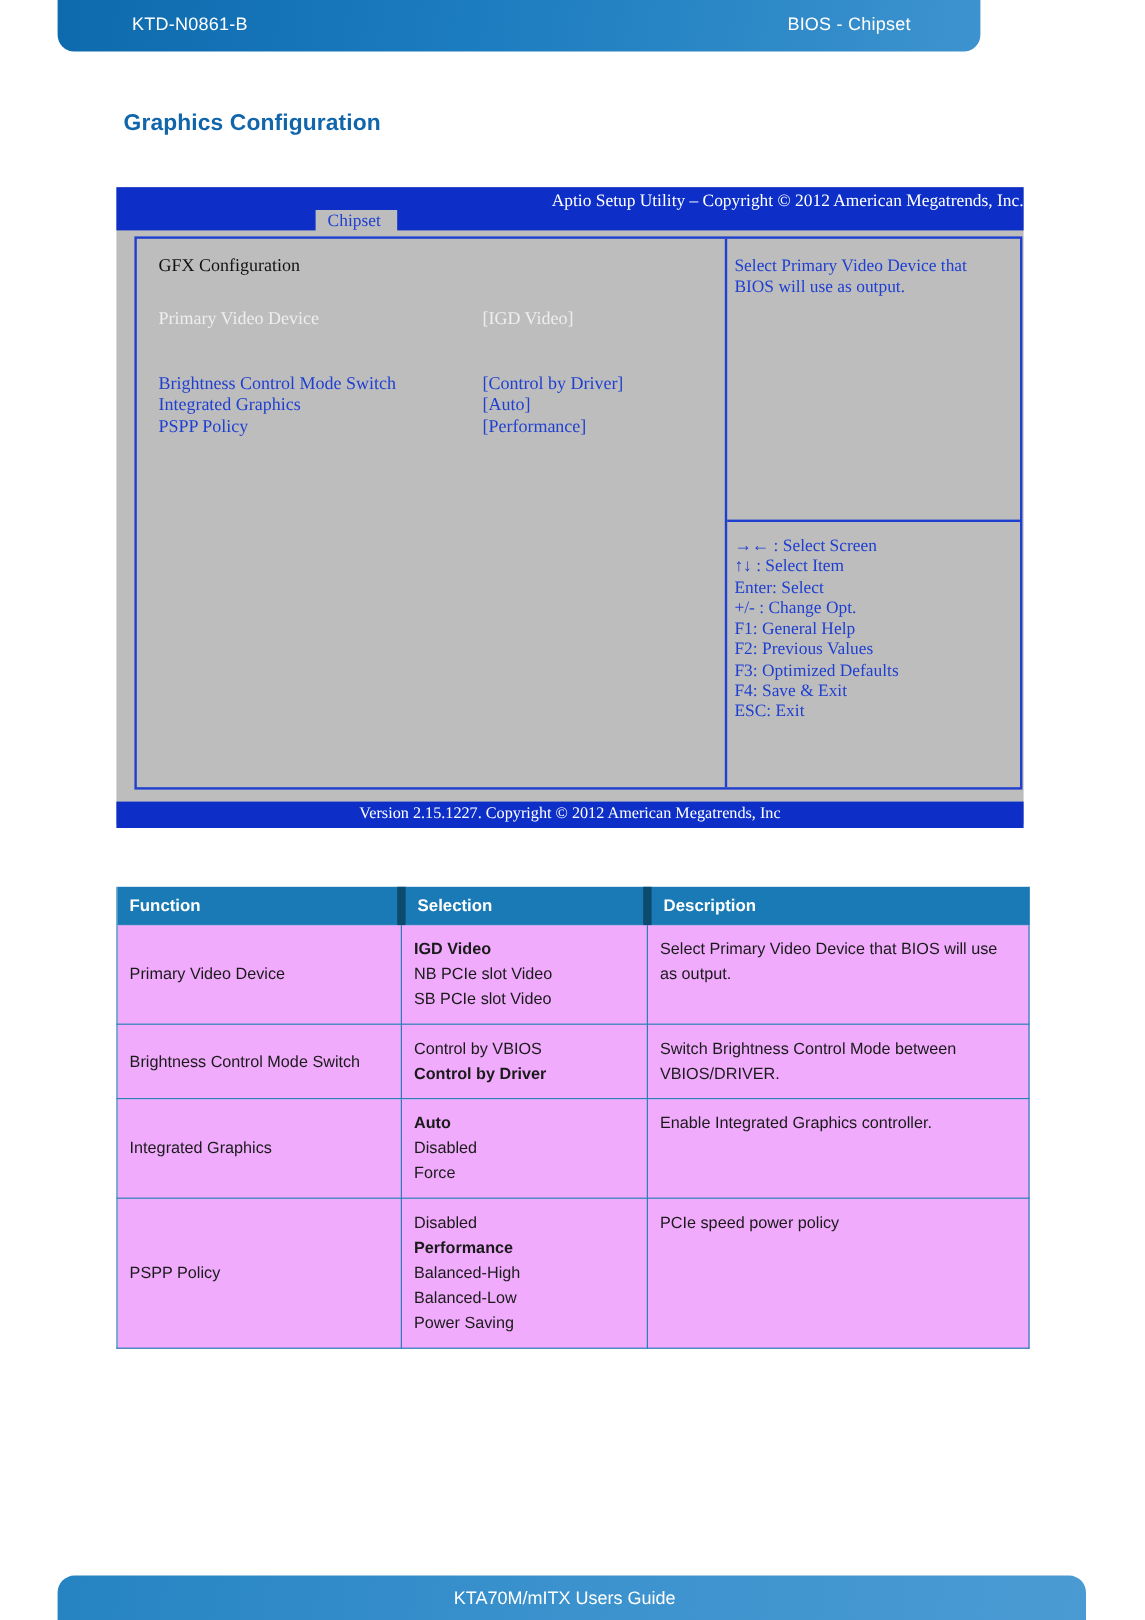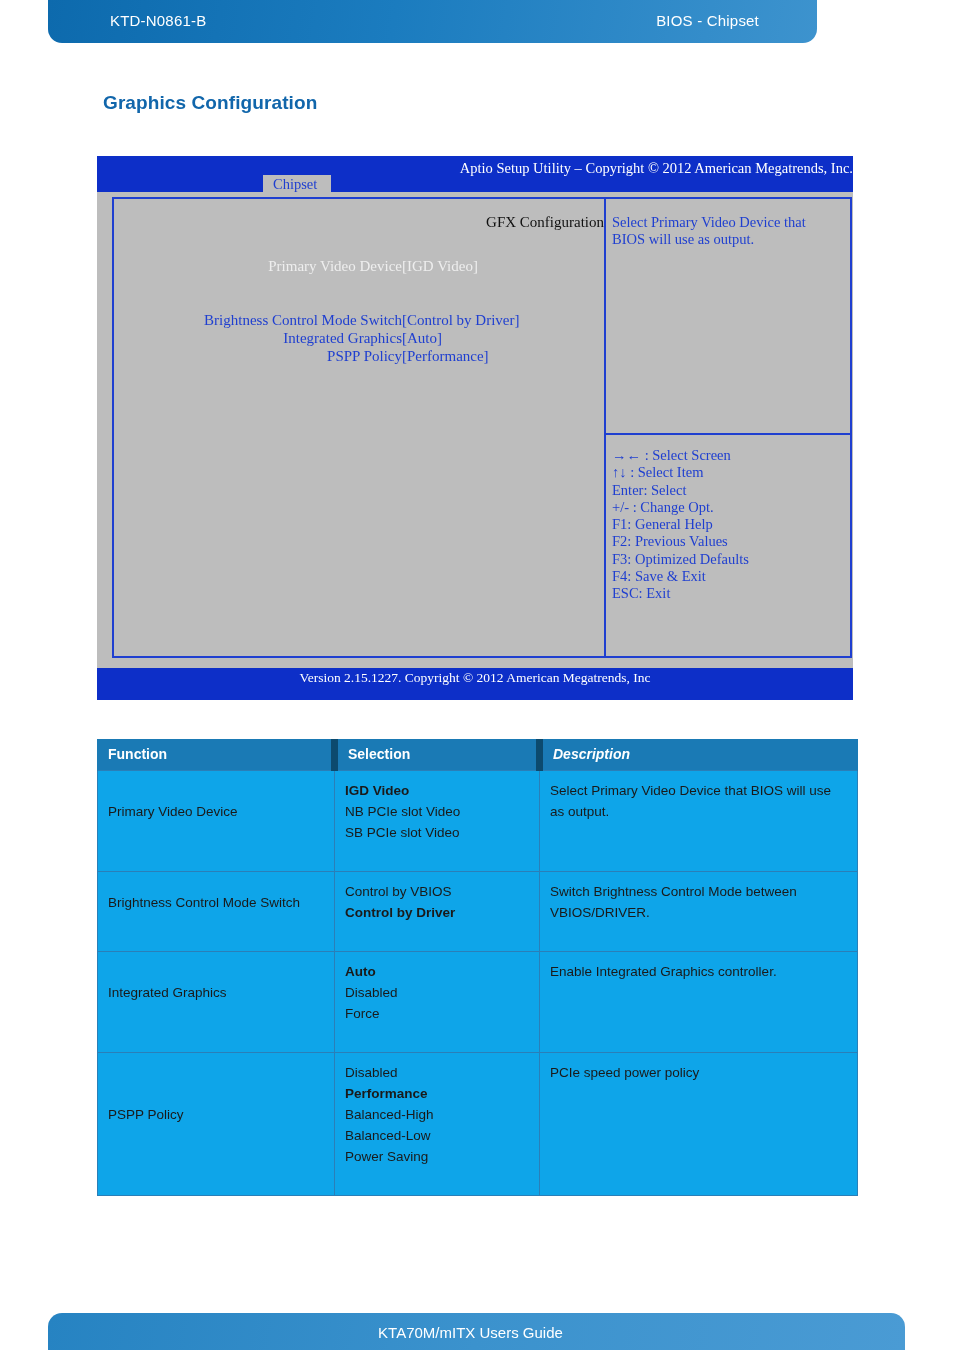--- a/index.html
+++ b/index.html
@@ -122,21 +122,20 @@
     border: 2px solid #1f3fd0;
     box-sizing: border-box;
     background: #bdbdbd;
     display: flex;
   }
   .bios-left {
     width: 492px;
     border-right: 2px solid #1f3fd0;
     box-sizing: border-box;
     padding: 15px 0 0 18px;
-    text-align: right;
   }
   .bios-right {
     flex: 1;
     display: flex;
     flex-direction: column;
   }
   .bios-help {
     height: 236px;
     box-sizing: border-box;
     border-bottom: 2px solid #1f3fd0;
@@ -170,21 +169,21 @@
     width: 270px;
   }
   .opt-gap {
     height: 18px;
   }
   .bios-versionbar {
     position: absolute;
     left: 0;
     top: 512px;
     width: 756px;
-    height: 32px;
+    height: 22px;
     background: #0d2fc8;
     color: #ffffff;
     font-size: 13.5px;
     text-align: center;
     line-height: 19px;
   }
 
   
   .spec-table {
     position: absolute;
@@ -198,25 +197,25 @@
   .spec-table th {
     background: #1a7ab5;
     color: #ffffff;
     font-size: 14px;
     font-weight: bold;
     text-align: left;
     padding: 7px 10px 8px 10px;
     border-right: 7px solid #0c4a6e;
     border-left: 1px solid #1a7ab5;
   }
-  .spec-table th:last-child { border-right: 1px solid #1a7ab5; font-style: italic; }
+  .spec-table th:last-child { border-right: 1px solid #1a7ab5; }
   .spec-table td {
-    background: #0ea5e9;
+    background: #f0abfc;
     border: 1px solid #2a7fb8;
-    padding: 9px 10px 28px 10px;
+    padding: 9px 10px 10px 10px;
     vertical-align: top;
     line-height: 21px;
   }
   .spec-table td.fn-cell { width: 216px; vertical-align: middle; }
   .spec-table td.sel-cell { width: 184px; }
   .spec-table td.desc-cell { }
   .sel-item { display: block; }
   .sel-item.bold { font-weight: bold; }
 </style>
 </head>

